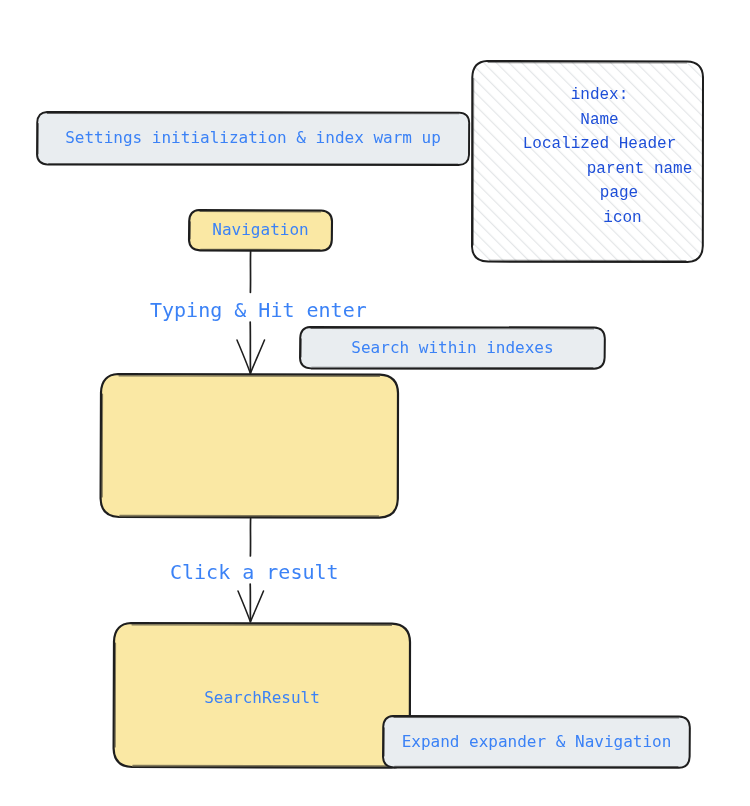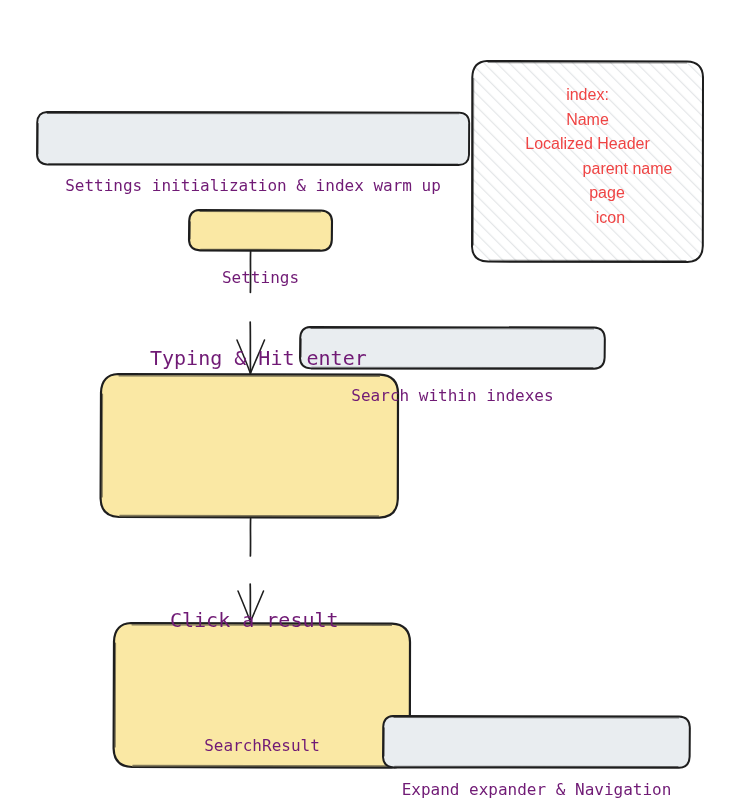--- a/index.html
+++ b/index.html
@@ -23,38 +23,38 @@
   svg.layer {
     position: absolute;
     left: 0; top: 0;
     width: 750px;
     height: 806px;
     overflow: visible;
   }
   .node-label {
     position: absolute;
     font-family: "DejaVu Sans Mono", monospace;
-    color: #701a75;
+    color: #3b82f6;
     white-space: pre;
     text-align: center;
     pointer-events: none;
     letter-spacing: 0px;
-    margin-top: 48px;
   }
   .lbl-16 { font-size: 16px; line-height: 20px; }
   .lbl-edge { font-size: 20px; line-height: 20px; }
   .idx-text {
     position: absolute;
-    font-family: Liberation Sans, sans-serif;
+    font-family: Liberation Mono, monospace;
     font-size: 16px;
     line-height: 24.5px;
-    color: #ef4444;
+    color: #1d4ed8;
     text-align: center;
     white-space: pre;
     pointer-events: none;
+    padding-left: 12px;
   }
 </style>
 </head>
 <body>
 
 <div id="canvas-root">
 
   <svg class="layer" viewBox="0 0 750 806">
     <defs>
       <pattern id="hatch" width="9" height="9" patternUnits="userSpaceOnUse" patternTransform="rotate(-45)">
@@ -117,21 +117,21 @@
 
   <div style="position:absolute; left:472px; top:83px; width:231px;">
     <div class="idx-text" style="position:relative; left:0; top:0; width:231px;">index:</div>
     <div class="idx-text" style="position:relative; width:231px;">Name</div>
     <div class="idx-text" style="position:relative; width:231px;">Localized Header</div>
     <div class="idx-text" style="position:relative; width:231px;margin-left:40px;">parent name</div>
     <div class="idx-text" style="position:relative; width:270px;">page</div>
     <div class="idx-text" style="position:relative; width:277px;">icon</div>
   </div>
 
-  <div class="node-label lbl-16" style="left:189px; top:220px; width:143px;">Settings</div>
+  <div class="node-label lbl-16" style="left:189px; top:220px; width:143px;">Navigation</div>
 
   <div class="node-label lbl-edge" style="left:150px; top:300px; width:202px;">Typing &amp; Hit enter</div>
 
   <div class="node-label lbl-16" style="left:300px; top:338px; width:305px;">Search within indexes</div>
 
 
   <div class="node-label lbl-edge" style="left:170px; top:562px; width:162px;">Click a result</div>
 
   <div class="node-label lbl-16" style="left:114px; top:688px; width:296px;">SearchResult</div>
 

